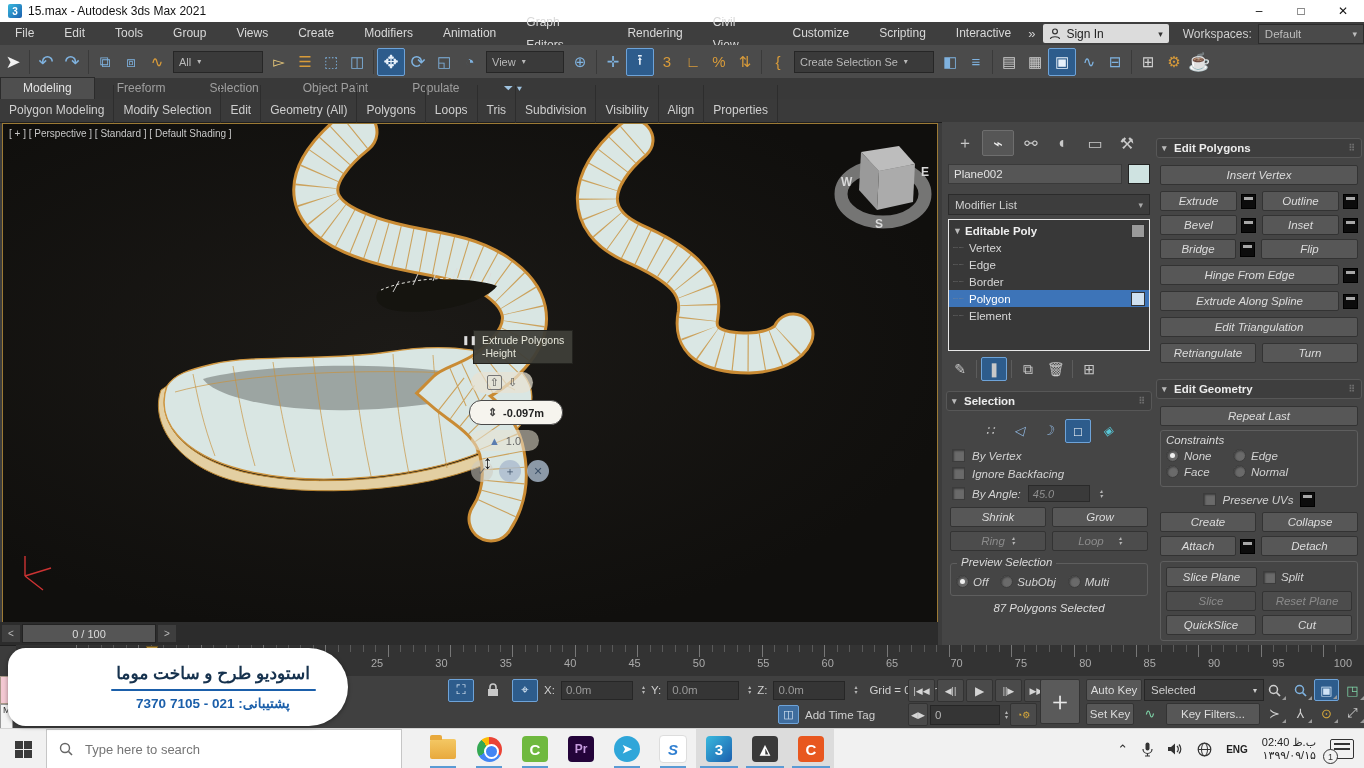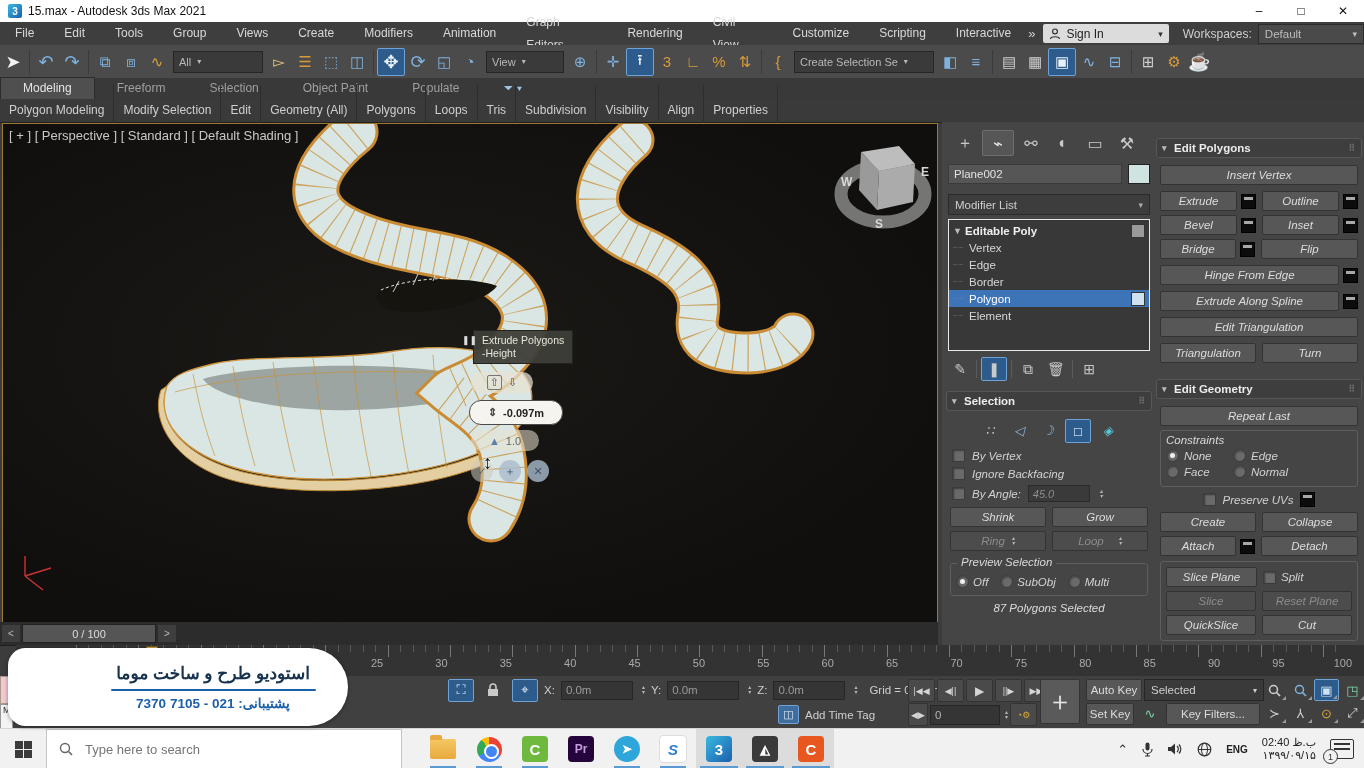--- a/index.html
+++ b/index.html
@@ -43,21 +43,21 @@
   .rtabs{position:absolute;left:0;top:78px;width:1364px;height:21px;background:#393939;
     display:flex;align-items:flex-end;color:#9f9f9f;font-size:12px;}
   .rtab{padding:2px 22px;line-height:17px;}
   .rtab.act{background:#4f4f4f;color:#e4e4e4;border:1px solid #2b2b2b;border-bottom:none;}
   .rpanels{position:absolute;left:0;top:99px;width:1364px;height:23px;background:#3a3a3a;
     display:flex;align-items:center;color:#cfcfcf;font-size:12px;border-bottom:1px solid #1f1f1f;}
   .rp{padding:14px 9px;border-right:1px solid #2d2d2d;line-height:23px;white-space:nowrap;}
   
   .viewport{position:absolute;left:2px;top:123px;width:934px;height:498px;
     border:1px solid #9c7a35;background:radial-gradient(ellipse at 42% 45%,#1c1a17 0%,#100f0d 75%);}
-  .vplabel{position:absolute;left:6px;top:4px;color:#c8c8c8;font-size:13px;}
+  .vplabel{position:absolute;left:6px;top:4px;color:#c8c8c8;font-size:10px;}
   
   .caddy{position:absolute;left:466px;top:206px;width:140px;}
   .tip{position:absolute;left:4px;top:0;background:rgba(62,62,56,.95);border:1px solid #23231f;
     color:#e6e6da;font-size:10.5px;padding:3px 8px;line-height:13px;white-space:nowrap;}
   .tip .ii{position:absolute;left:-12px;top:3px;color:#ddd;font-size:9px;}
   .pill{position:absolute;display:flex;align-items:center;justify-content:center;gap:6px;
     border-radius:12px;font-size:11px;}
   .p1{left:2px;top:42px;width:62px;height:21px;background:rgba(232,226,210,.72);color:#555;}
   .p2{left:0px;top:70px;width:92px;height:23px;background:#f6f4ee;border:1px solid #4a4a4a;color:#222;font-weight:bold;}
   .p3{left:2px;top:100px;width:68px;height:21px;background:rgba(232,226,210,.55);color:#666;}
@@ -585,21 +585,21 @@
           <div class="wsq" style="margin:6px 0">
               <div class="b3">Hinge From Edge</div>
               <span class="sq"></span>
             </div>
           <div class="wsq" style="margin:6px 0">
               <div class="b3">Extrude Along Spline</div>
               <span class="sq"></span>
             </div>
           <div class="b3" style="margin:6px 0">Edit Triangulation</div>
           <div class="row2">
-            <div class="b3">Triangulation</div>
+            <div class="b3">Retriangulate</div>
             <div class="b3">Turn</div>
           </div>
         </div>
       </div>
 
       <div class="roll">
         <div class="rhead">
           <span class="arr">▾</span>
           <span>Edit Geometry</span>
           <span class="grip">⠿</span>

